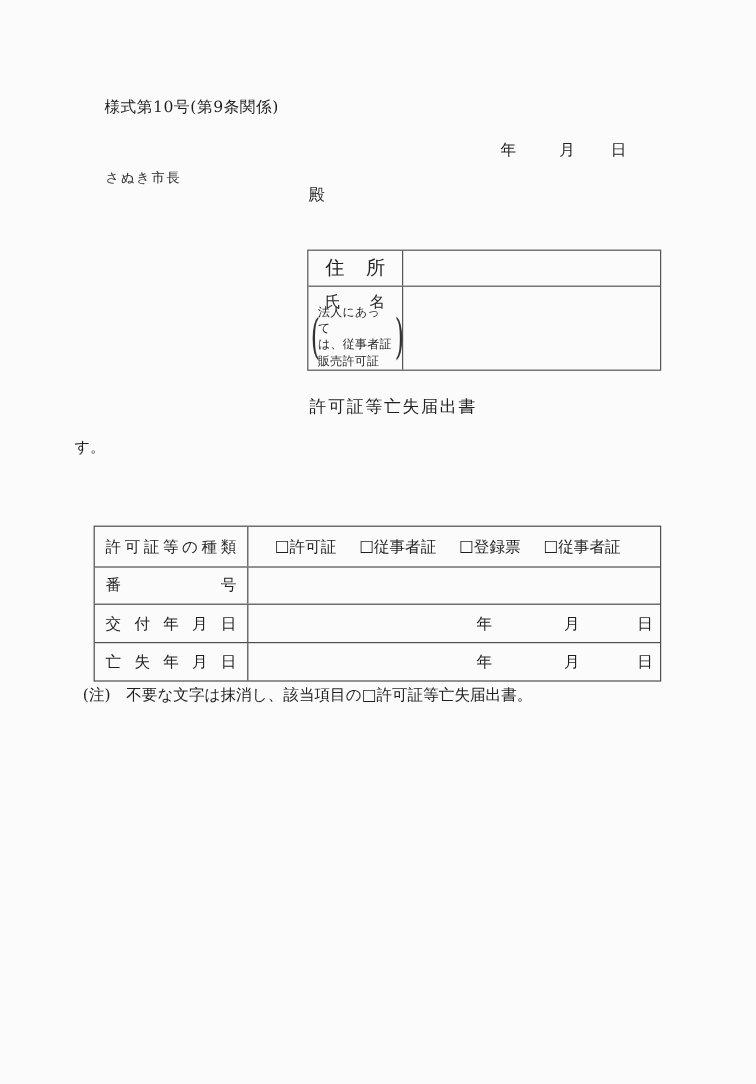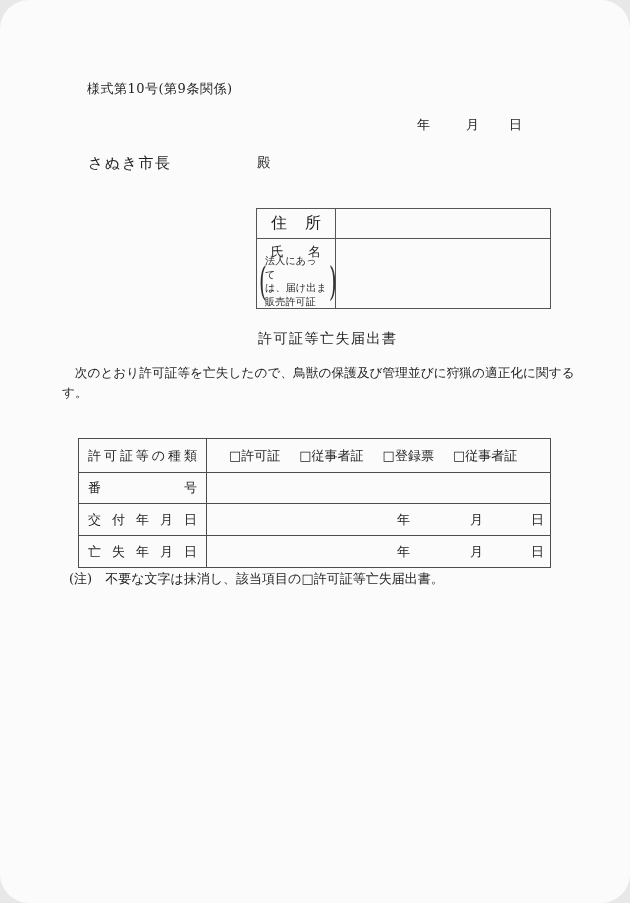--- a/index.html
+++ b/index.html
@@ -1,28 +1,27 @@
 <!DOCTYPE html>
 <html><head>
 <meta charset="utf-8">
 <style>
   html,body{margin:0;padding:0;background:#e8e8e8;}
   .page{
     position:relative;width:630px;height:903px;background:#fbfbfb;
     font-family:"DejaVu Serif","Liberation Serif",serif;color:#1f1f1f;
     overflow:hidden;
-    border-radius:29px;
   }
   .abs{position:absolute;}
   
   .form-code{left:87px;top:80px;font-size:13px;letter-spacing:0.5px;}
   .date-year{left:417px;top:116px;font-size:13px;}
   .date-month{left:466px;top:116px;font-size:13px;}
   .date-day{left:509px;top:116px;font-size:13px;}
-  .addressee-name{left:88px;top:154px;font-size:15px;letter-spacing:1.5px;}
+  .addressee-name{left:88px;top:141px;font-size:11px;letter-spacing:1.5px;}
   .addressee-honorific{left:257px;top:154px;font-size:13.5px;}
   
   .applicant-table{left:256px;top:208px;width:293px;border:1px solid #555;background:#fbfbfb;}
   .a-row{display:flex;}
   .a-row + .a-row{border-top:1px solid #555;}
   .a-label{width:79px;border-right:1px solid #555;box-sizing:border-box;}
   .a-value{flex:1;}
   .address-row{height:29px;}
   .address-row .a-label{display:flex;align-items:center;}
   .name-row{height:69px;}
@@ -83,34 +82,33 @@
     <div class="a-row name-row">
       <div class="a-label">
         <div class="name-title pad14" data-justify="">
             <span>氏</span>
             <span>名</span>
           </div>
         <div class="name-note">
           <span class="bracket">(</span>
           <div class="note-lines">
             <div>法人にあって</div>
-            <div>は、届け出ま</div>
+            <div>は、従事者証</div>
             <div>販売許可証</div>
           </div>
           <span class="bracket">)</span>
         </div>
       </div>
       <div class="a-value"></div>
     </div>
   </div>
 
   <div class="abs doc-title">許可証等亡失届出書</div>
 
   <div class="abs body-paragraph">
-    <div>　次のとおり許可証等を亡失したので、鳥獣の保護及び管理並びに狩猟の適正化に関する</div>
     <div>す。</div>
   </div>
 
   <div class="abs main-table">
 
     <div class="m-row r-type">
       <div class="m-label">
         <span class="pad8" data-justify="">
             <span>許</span>
             <span>可</span>

